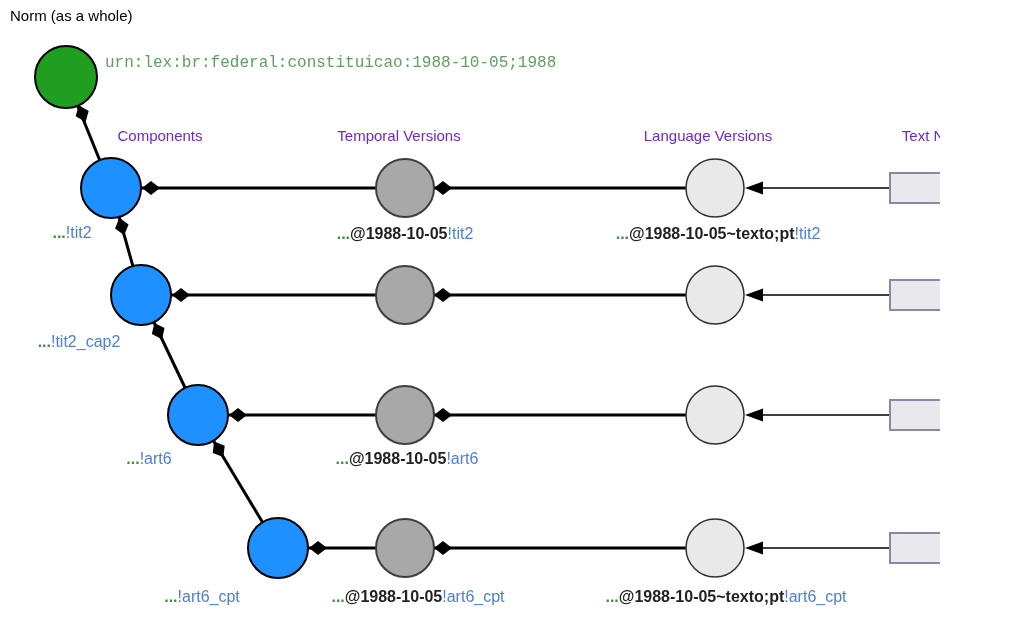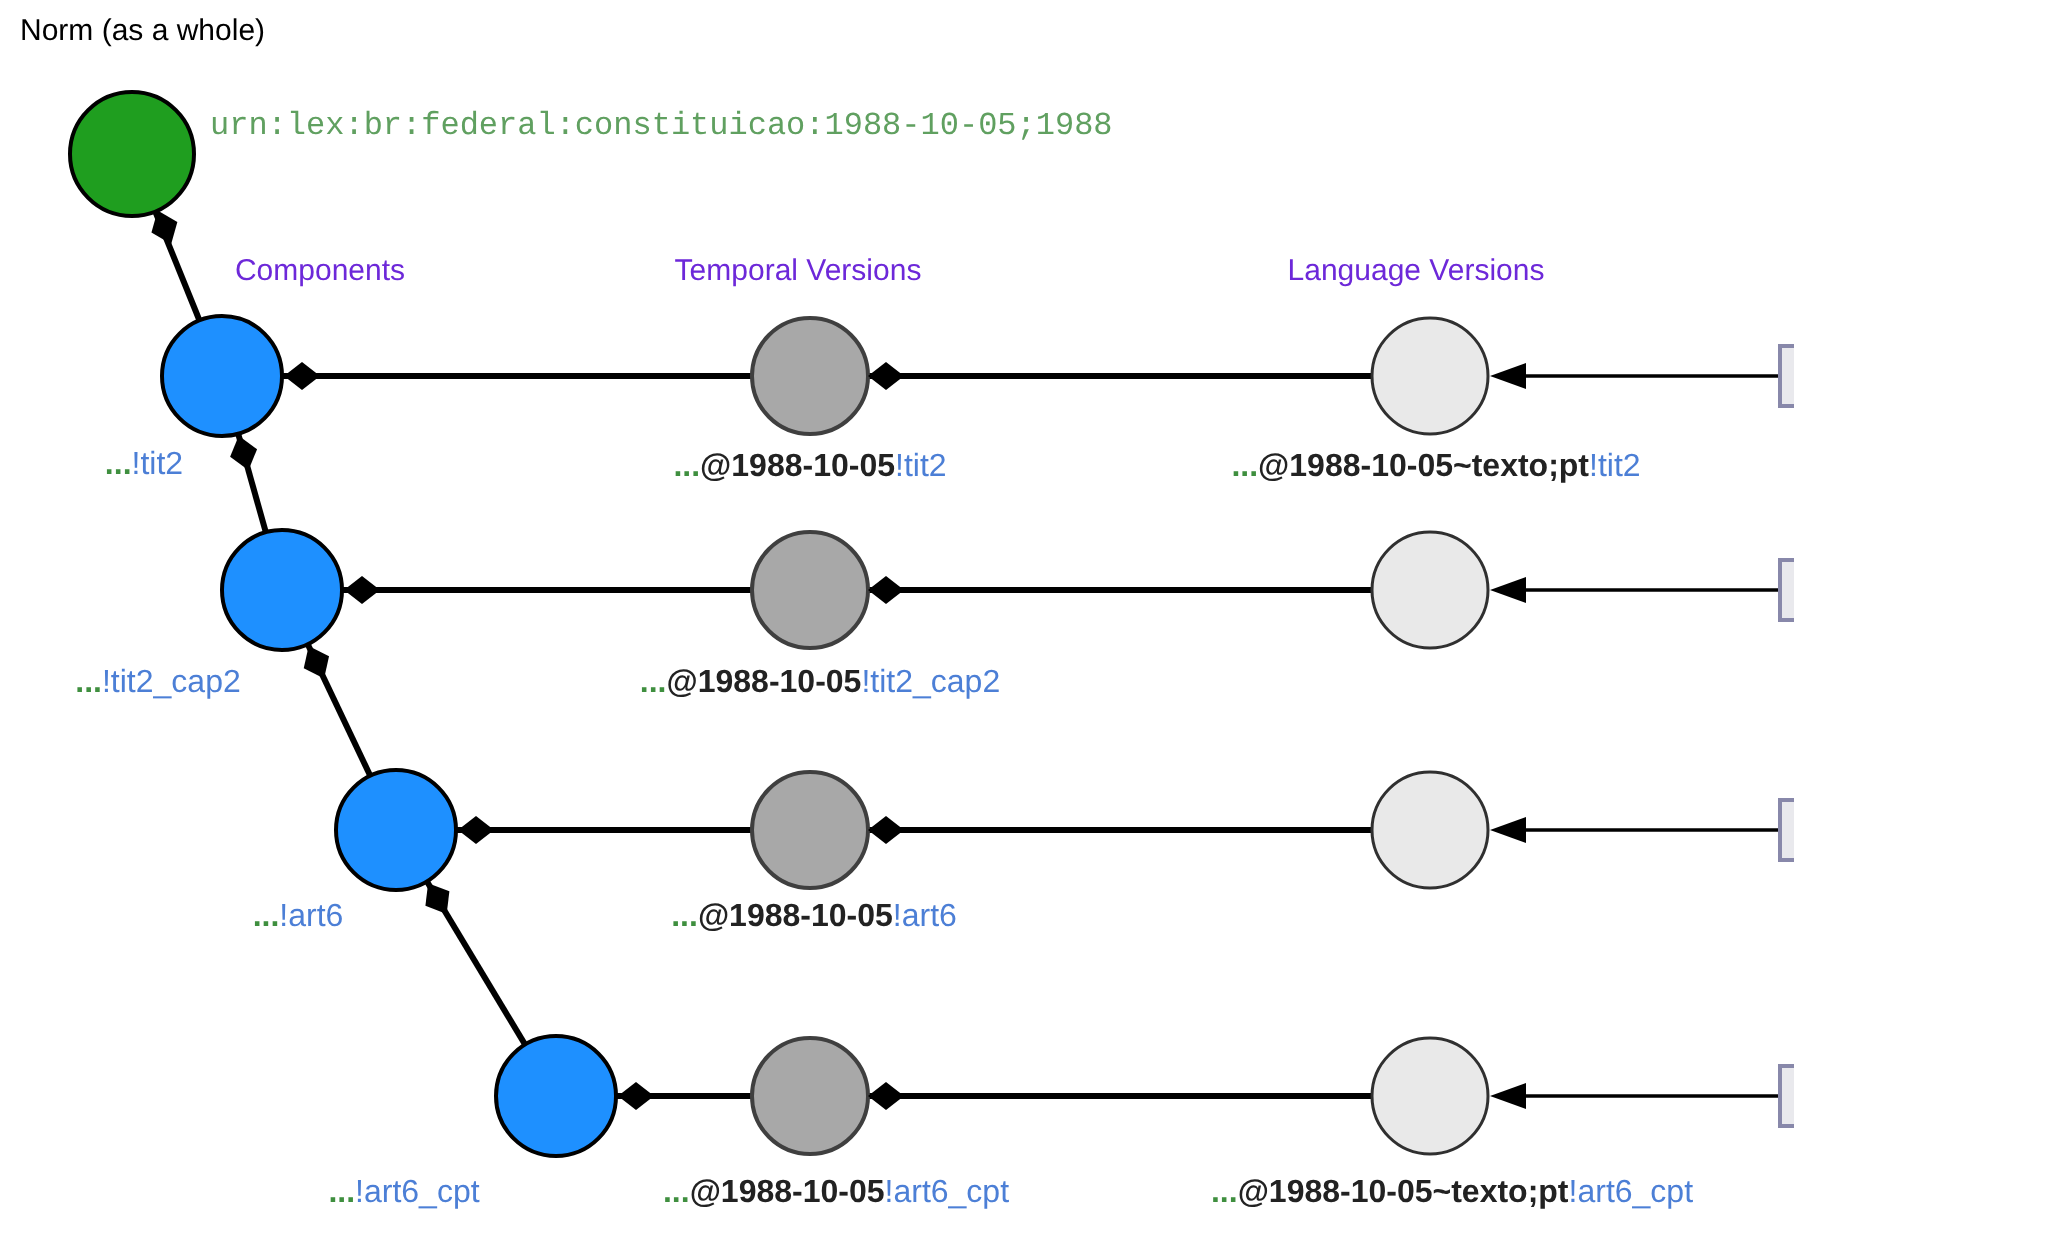--- a/index.html
+++ b/index.html
@@ -1,18 +1,18 @@
 <!DOCTYPE html>
 <html style="--norm_green: #1f9e1f; --component_blue: #1e90ff; --temporal_gray: #a8a8a8; --language_gray: #e9e9e9; --text_unit_fill: #e9e9ed; --text_unit_border: #8888aa; --label_green: #3f8f3f; --label_blue: #4c7fd6; --urn_green: #60a060;"><head>
 <meta charset="utf-8">
 <style>
   html,body { margin:0; padding:0; background:#fff; }
   .diagram {
     position:relative; width:897px; height:622px; background:#ffffff;
-    font-family:"Liberation Sans", sans-serif; overflow:hidden;
+    font-family:"Liberation Sans", sans-serif; overflow:hidden;padding-left:43px;
   }
   .diagram svg { position:absolute; left:0; top:0; }
 
   .title  { position:absolute; left:10px; top:7px; font-size:15px; color:#000; }
   .urn    { position:absolute; left:105px; top:54px; font-size:16px; color:var(--urn_green);font-family:Liberation Mono, monospace; }
   .header { position:absolute; top:127px; transform:translateX(-50%); font-size:15px; color:#6d28d9; white-space:nowrap; }
 
   .label  { position:absolute; transform:translate(-50%,-50%); white-space:nowrap; font-size:16px;text-align:right; }
   .dots   { color:var(--label_green); font-weight:bold; }
   .ver    { color:#222222; font-weight:bold; }
@@ -112,21 +112,20 @@
   <div class="header" style="left:160px">Components</div>
   <div class="header" style="left:399px">Temporal Versions</div>
   <div class="header" style="left:708px">Language Versions</div>
   <div class="header" style="left:936px">Text Norm</div>
 
   <div class="label" style="left:72px; top:233px"><span class="dots">...</span><span class="id">!tit2</span></div>
   <div class="label" style="left:405px; top:234px"><span class="dots">...</span><span class="ver">@1988-10-05</span><span class="id">!tit2</span></div>
   <div class="label" style="left:718px; top:234px"><span class="dots">...</span><span class="ver">@1988-10-05~texto;pt</span><span class="id">!tit2</span></div>
 
   <div class="label" style="left:79px; top:342px"><span class="dots">...</span><span class="id">!tit2_cap2</span></div>
-  <div class="label" style="left:410px; top:342px"><span class="dots">...</span><span class="ver">@1988-10-05</span><span class="id">!tit2_cap2</span></div>
 
   <div class="label" style="left:149px; top:459px"><span class="dots">...</span><span class="id">!art6</span></div>
   <div class="label" style="left:407px; top:459px"><span class="dots">...</span><span class="ver">@1988-10-05</span><span class="id">!art6</span></div>
 
   <div class="label" style="left:202px; top:597px"><span class="dots">...</span><span class="id">!art6_cpt</span></div>
   <div class="label" style="left:418px; top:597px"><span class="dots">...</span><span class="ver">@1988-10-05</span><span class="id">!art6_cpt</span></div>
   <div class="label" style="left:726px; top:597px"><span class="dots">...</span><span class="ver">@1988-10-05~texto;pt</span><span class="id">!art6_cpt</span></div>
 
 </div>
 

